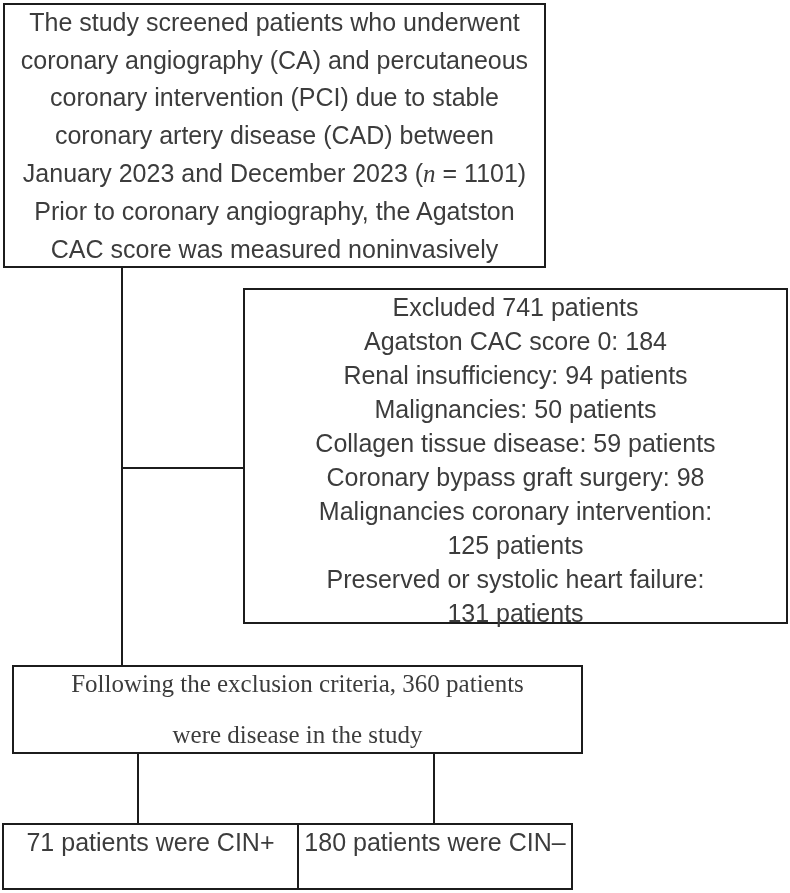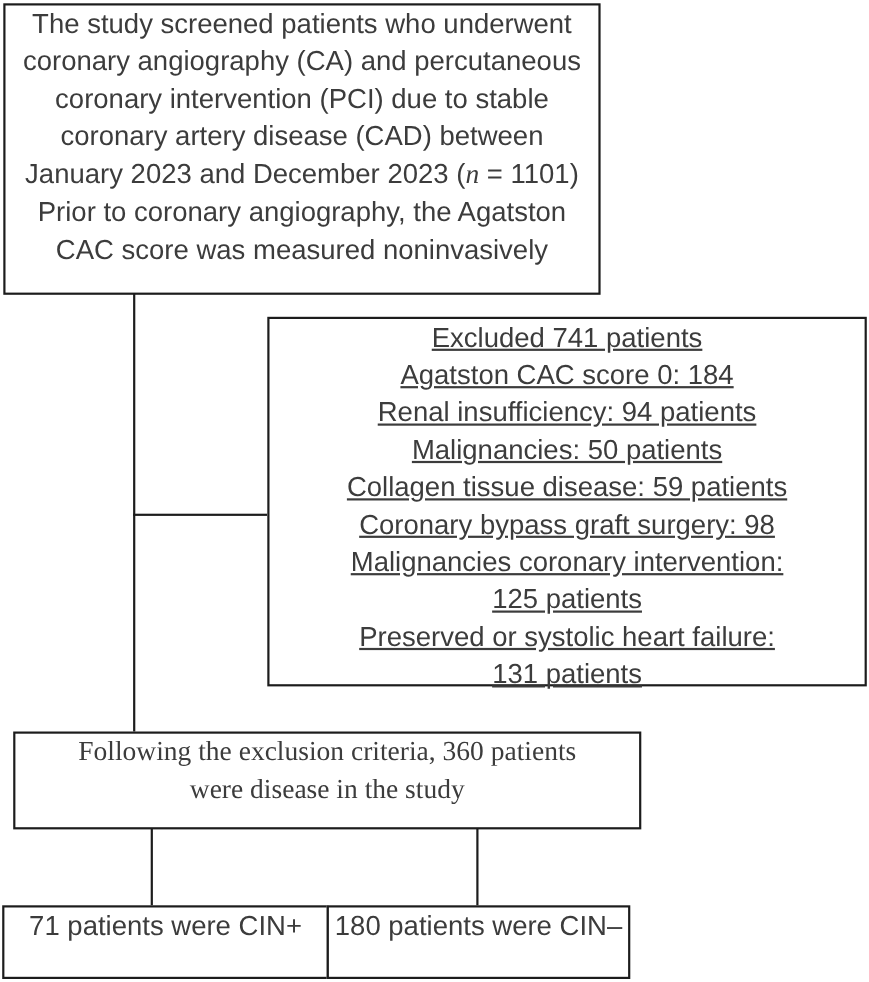--- a/index.html
+++ b/index.html
@@ -16,40 +16,40 @@
     color: var(--text, #3c3c3c);
     overflow: hidden;
   }
   .box {
     position: absolute;
     box-sizing: border-box;
     border: 2px solid var(--border, #1c1c1c);
     background: #ffffff;
     display: flex;
     flex-direction: column;
-    justify-content: flex-start;
+    justify-content: space-between;
     align-items: center;
     text-align: center;
   }
   .box .line {
     white-space: nowrap;
     font-size: 25px;
     line-height: 34px;
   }
   .box .line em {
     font-style: italic;
     font-family: "Liberation Serif", serif;
   }
   .connector {
     position: absolute;
     background: var(--border, #1c1c1c);
   }
   
   .box-screening   { left: 3px;   top: 3px;   width: 543px; height: 265px; }
-  .box-excluded    { left: 243px; top: 288px; width: 545px; height: 336px; text-decoration: underline; }
+  .box-excluded    { left: 243px; top: 288px; width: 545px; height: 336px; }
   .box-enrolled    { left: 12px;   top: 665px; width: 571px; height: 89px; font-family: Liberation Serif, serif;  }
   .box-cin-pos     { left: 2px;   top: 823px; width: 297px; height: 67px;  }
   .box-cin-neg     { left: 297px; top: 823px; width: 276px; height: 67px;  }
   
   .conn-v-main     { left: 121px; top: 267px; width: 2px;   height: 399px; }
   .conn-h-excluded { left: 121px; top: 467px; width: 122px; height: 2px;   }
   .conn-v-left     { left: 137px; top: 753px; width: 2px;   height: 71px;  }
   .conn-v-right    { left: 433px; top: 753px; width: 2px;   height: 71px;  }
 </style>
 </head>

